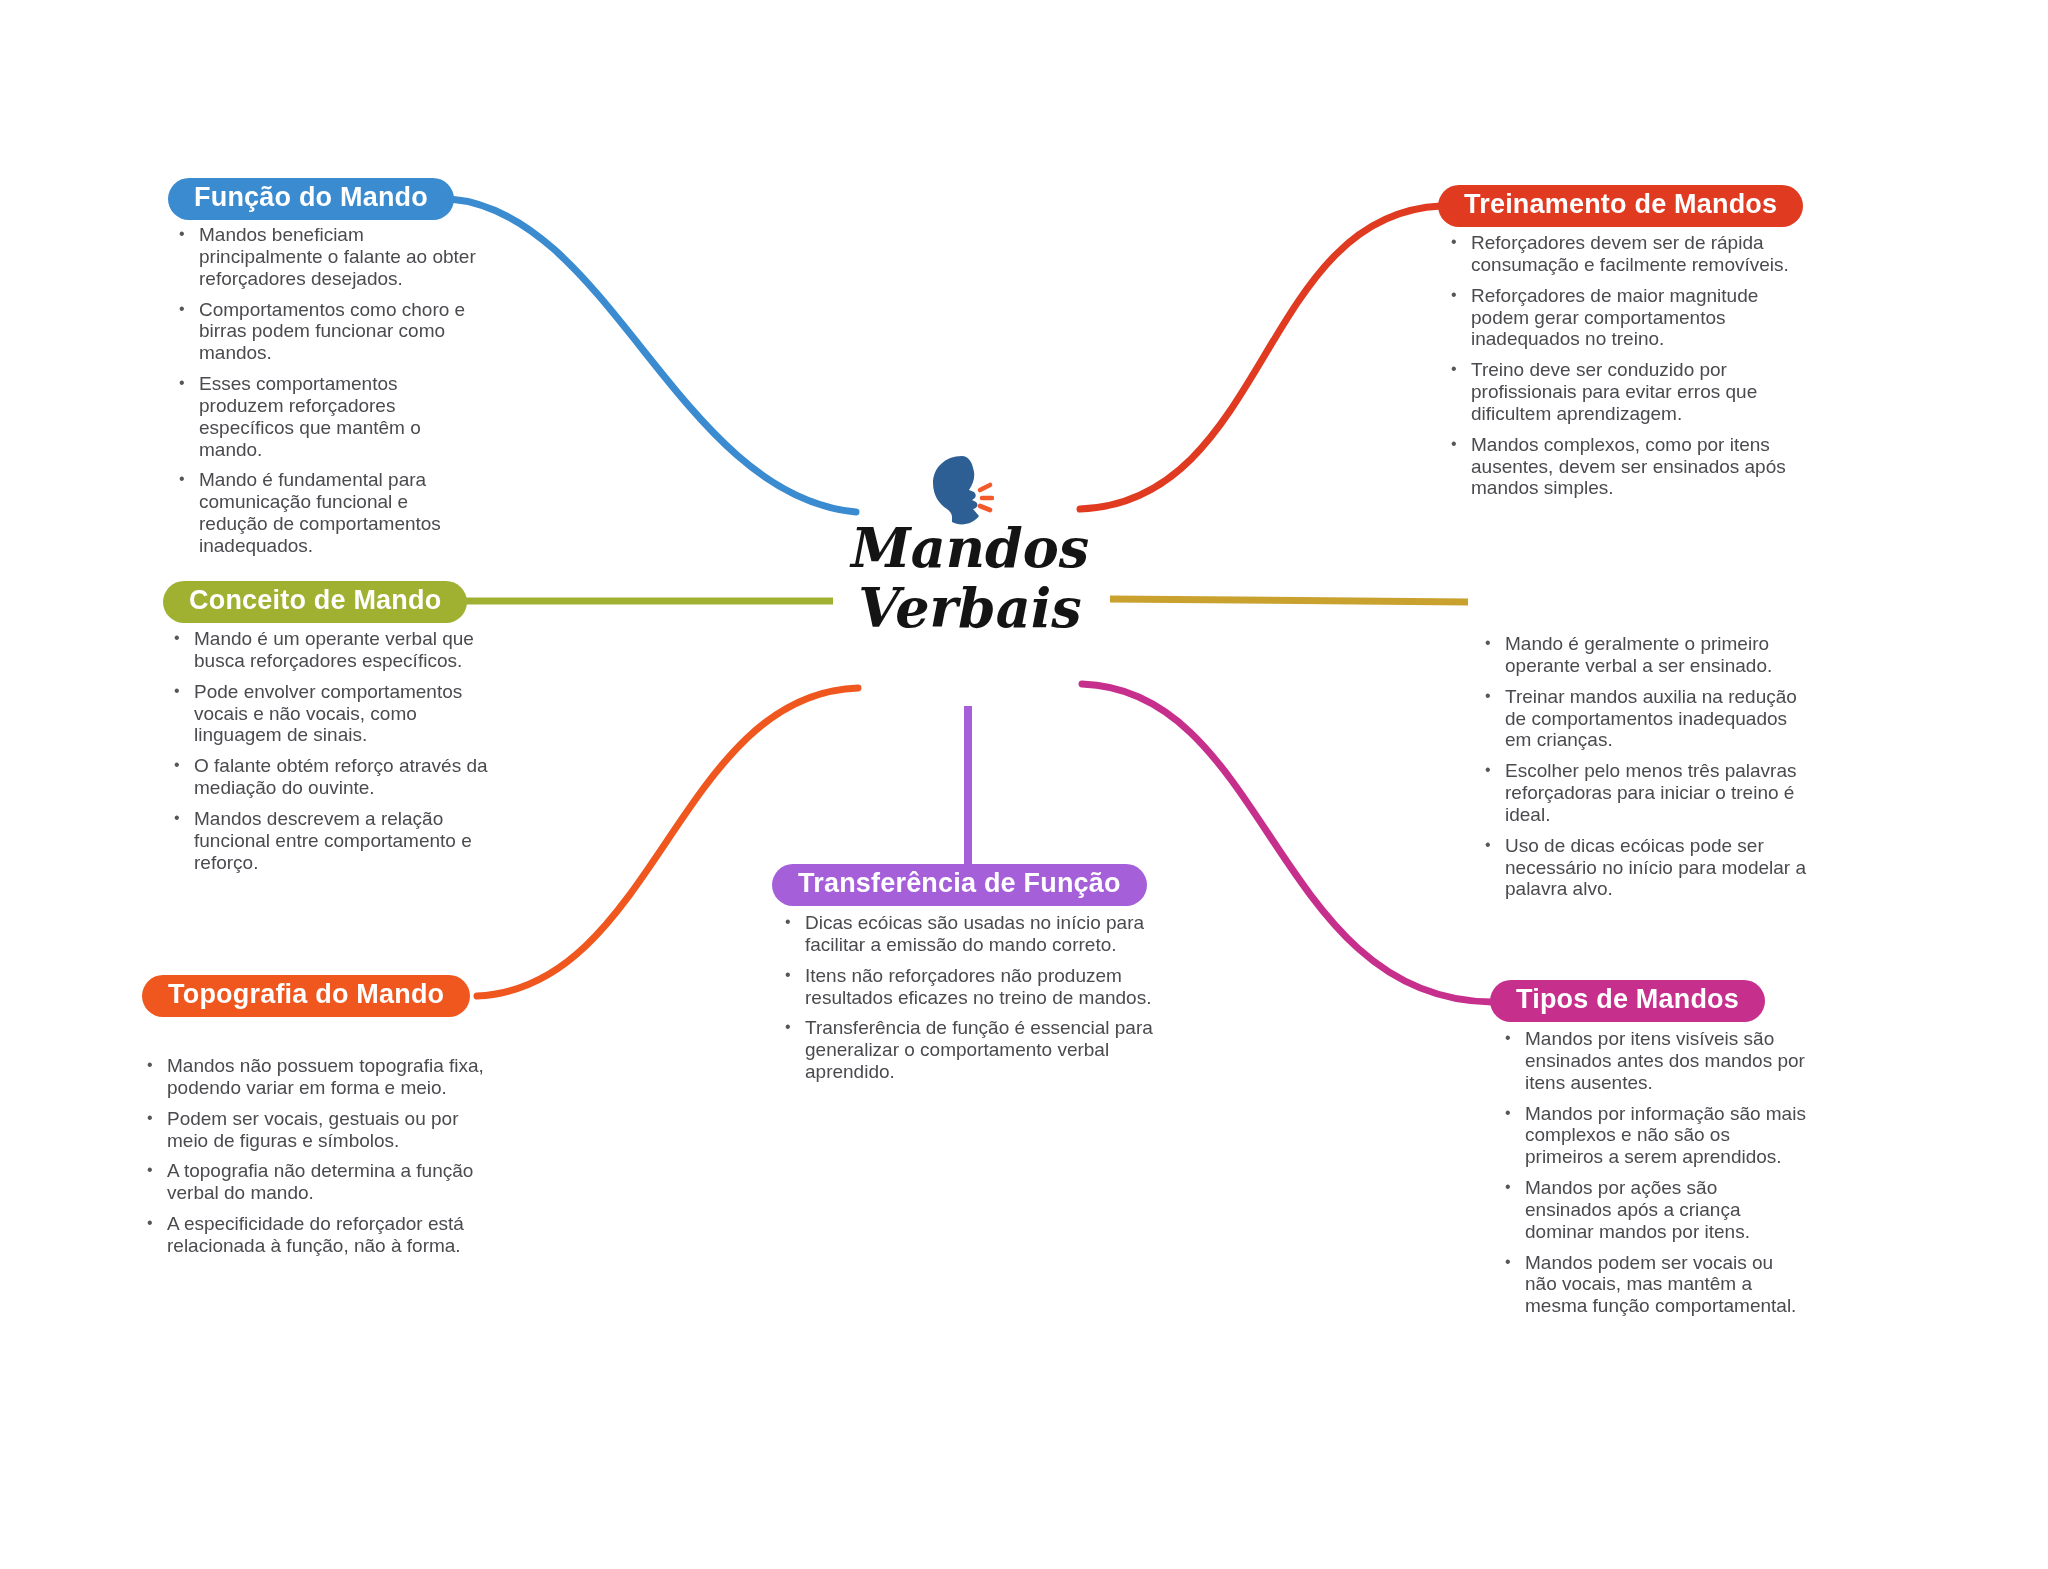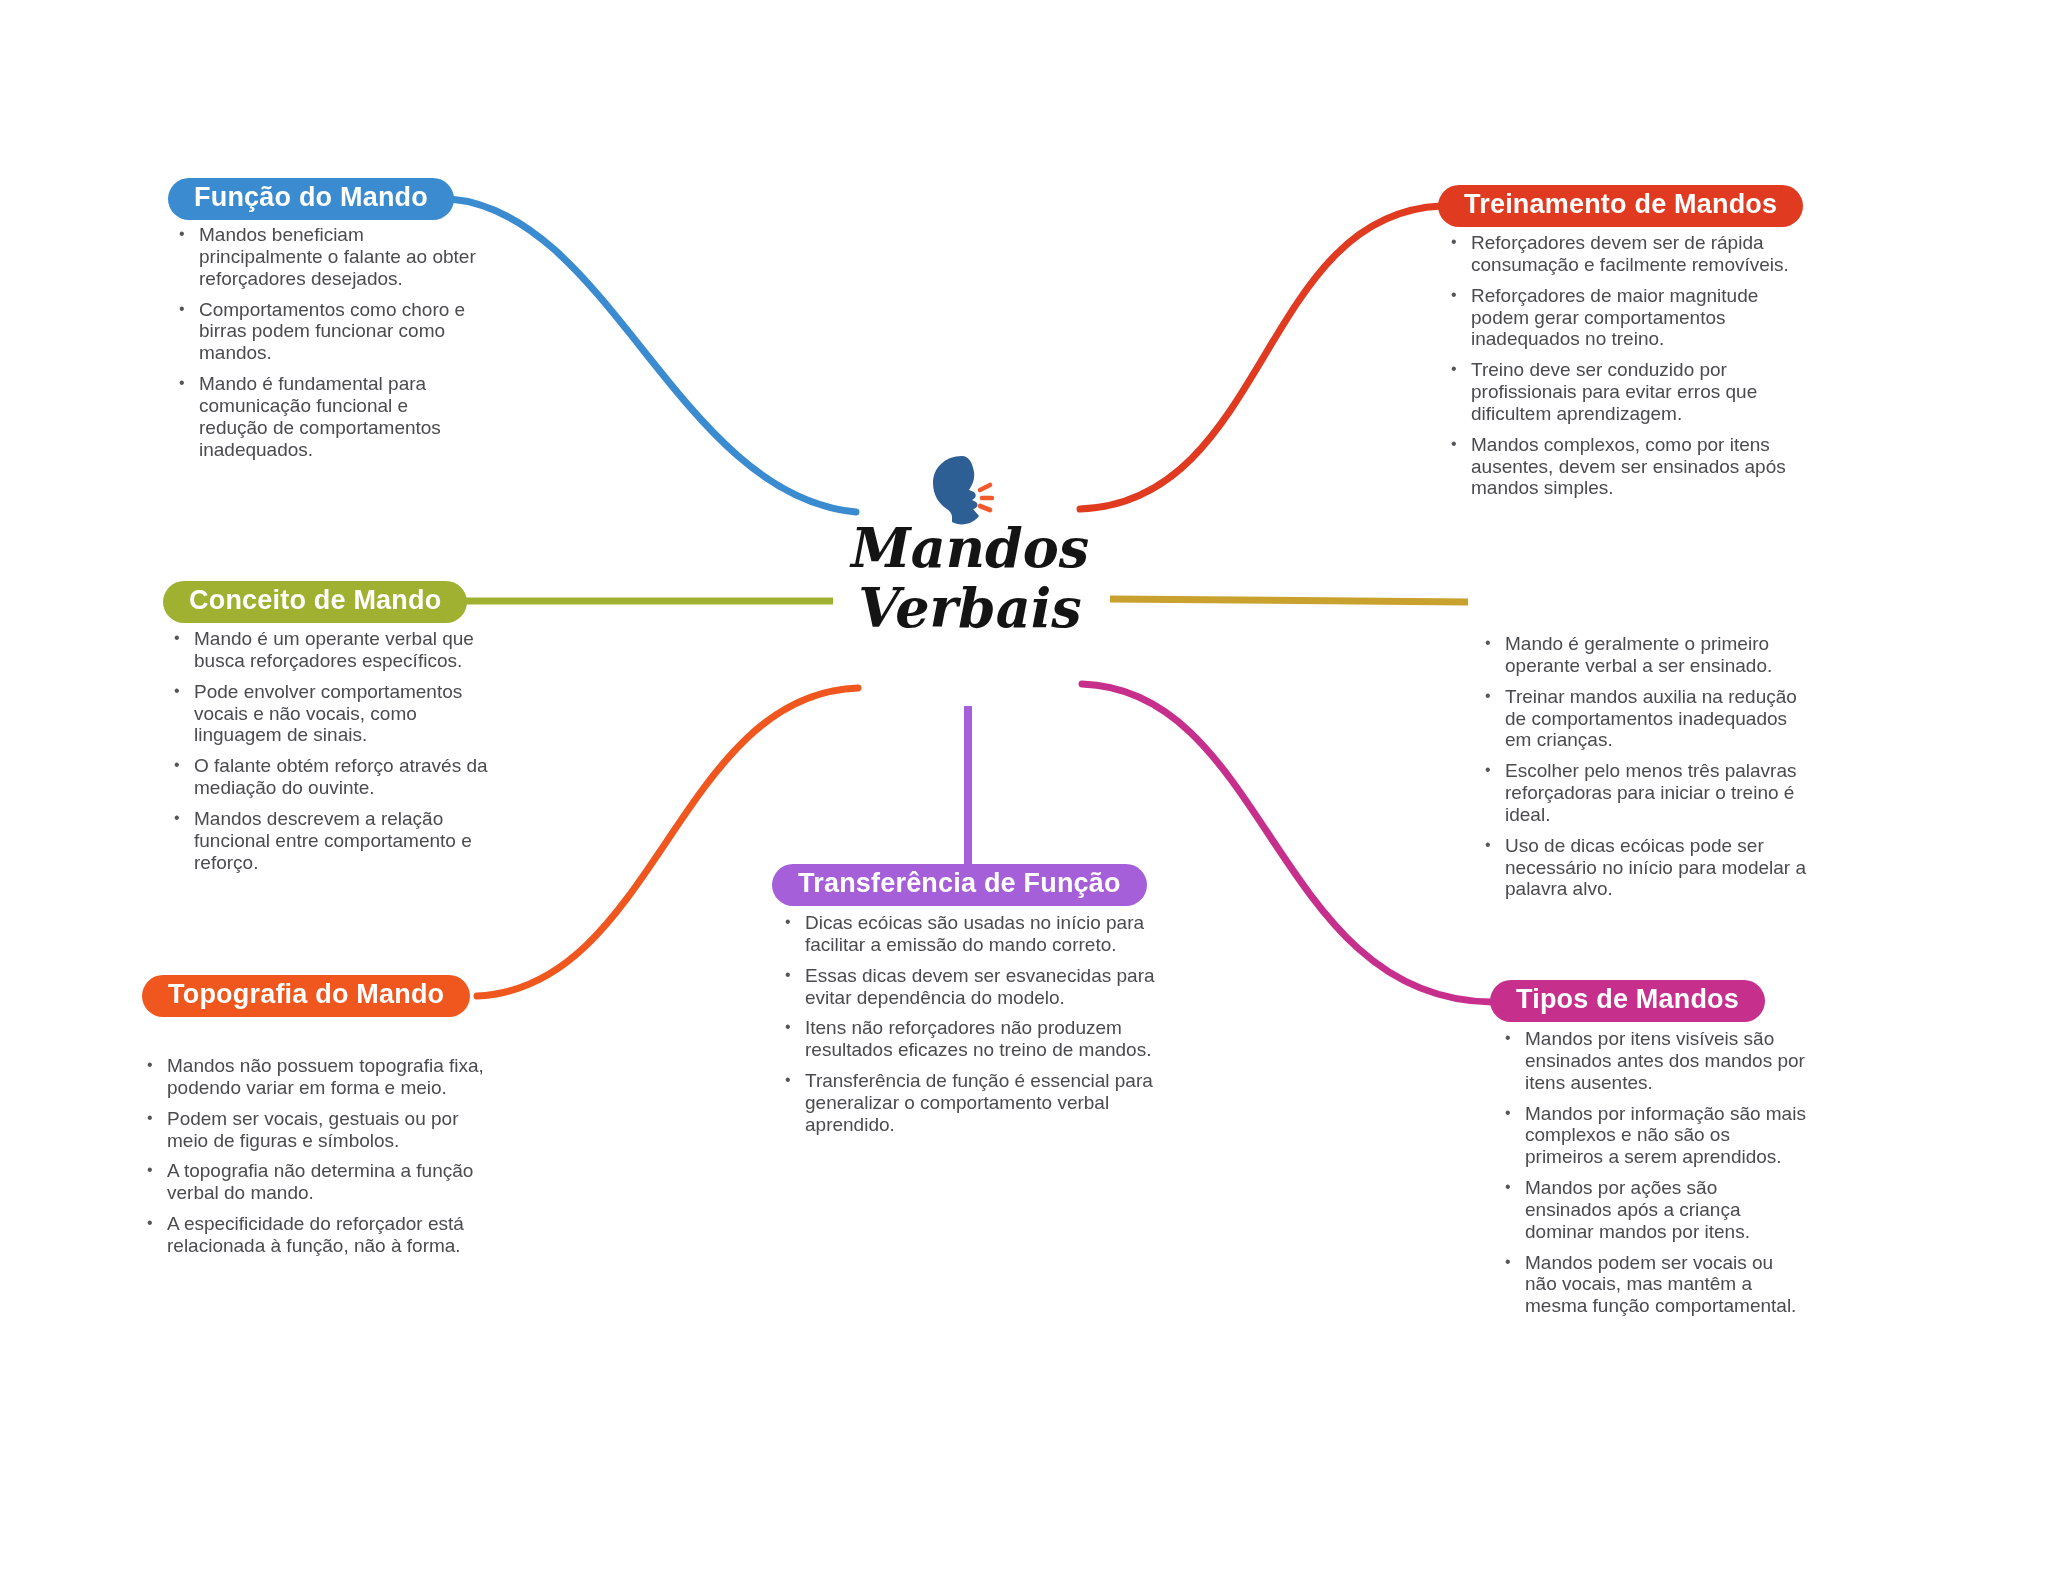--- a/index.html
+++ b/index.html
@@ -77,20 +77,21 @@
     <div>Mandos</div>
     <div>Verbais</div>
   </div>
 
   <div class="branch" style="left:168px;top:178px;">
     <span class="pill" style="background: rgb(58, 139, 208);">Função do Mando</span>
   </div>
   <ul class="bullets" style="left:172px;top:224px;width:310px;">
     <li>Mandos beneficiam principalmente o falante ao obter reforçadores desejados.</li>
     <li>Comportamentos como choro e birras podem funcionar como mandos.</li>
+    <li>Esses comportamentos produzem reforçadores específicos que mantêm o mando.</li>
     <li>Mando é fundamental para comunicação funcional e redução de comportamentos inadequados.</li>
   </ul>
 
   <div class="branch" style="left:163px;top:581px;">
     <span class="pill" style="background: rgb(160, 177, 50);">Conceito de Mando</span>
   </div>
   <ul class="bullets" style="left:167px;top:628px;width:330px;">
     <li>Mando é um operante verbal que busca reforçadores específicos.</li>
     <li>Pode envolver comportamentos vocais e não vocais, como linguagem de sinais.</li>
     <li>O falante obtém reforço através da mediação do ouvinte.</li>
@@ -132,18 +133,17 @@
     <li>Mandos por informação são mais complexos e não são os primeiros a serem aprendidos.</li>
     <li>Mandos por ações são ensinados após a criança dominar mandos por itens.</li>
     <li>Mandos podem ser vocais ou não vocais, mas mantêm a mesma função comportamental.</li>
   </ul>
 
   <div class="branch" style="left:772px;top:864px;">
     <span class="pill" style="background: rgb(165, 95, 217);">Transferência de Função</span>
   </div>
   <ul class="bullets" style="left:778px;top:912px;width:400px;">
     <li>Dicas ecóicas são usadas no início para facilitar a emissão do mando correto.</li>
-    <li>Essas dicas devem ser esvanecidas para evitar dependência do modelo.</li>
     <li>Itens não reforçadores não produzem resultados eficazes no treino de mandos.</li>
     <li>Transferência de função é essencial para generalizar o comportamento verbal aprendido.</li>
   </ul>
 
 </div>
 
 </body></html>

